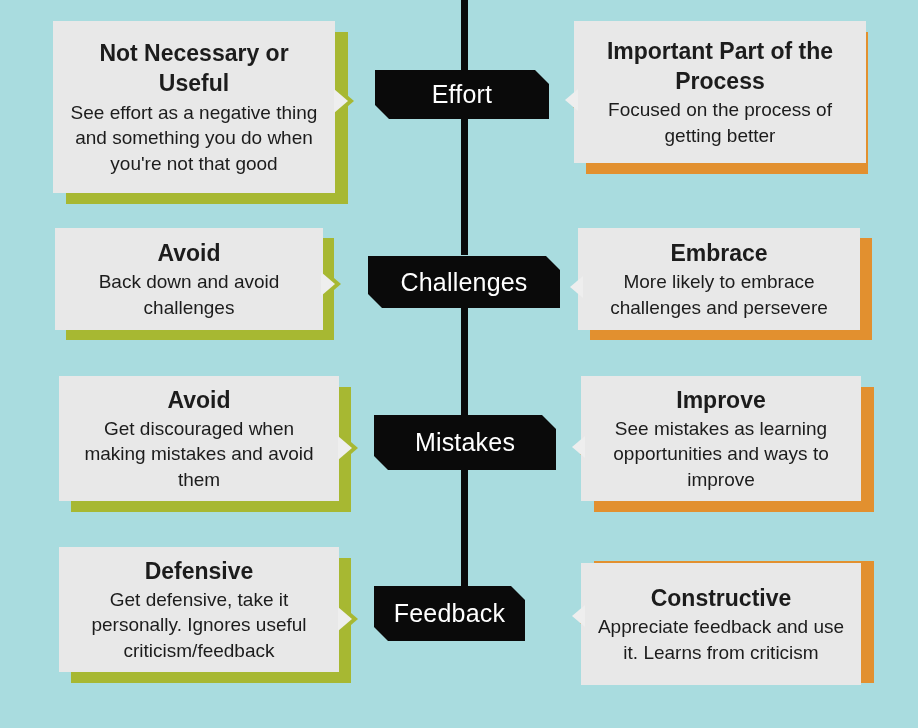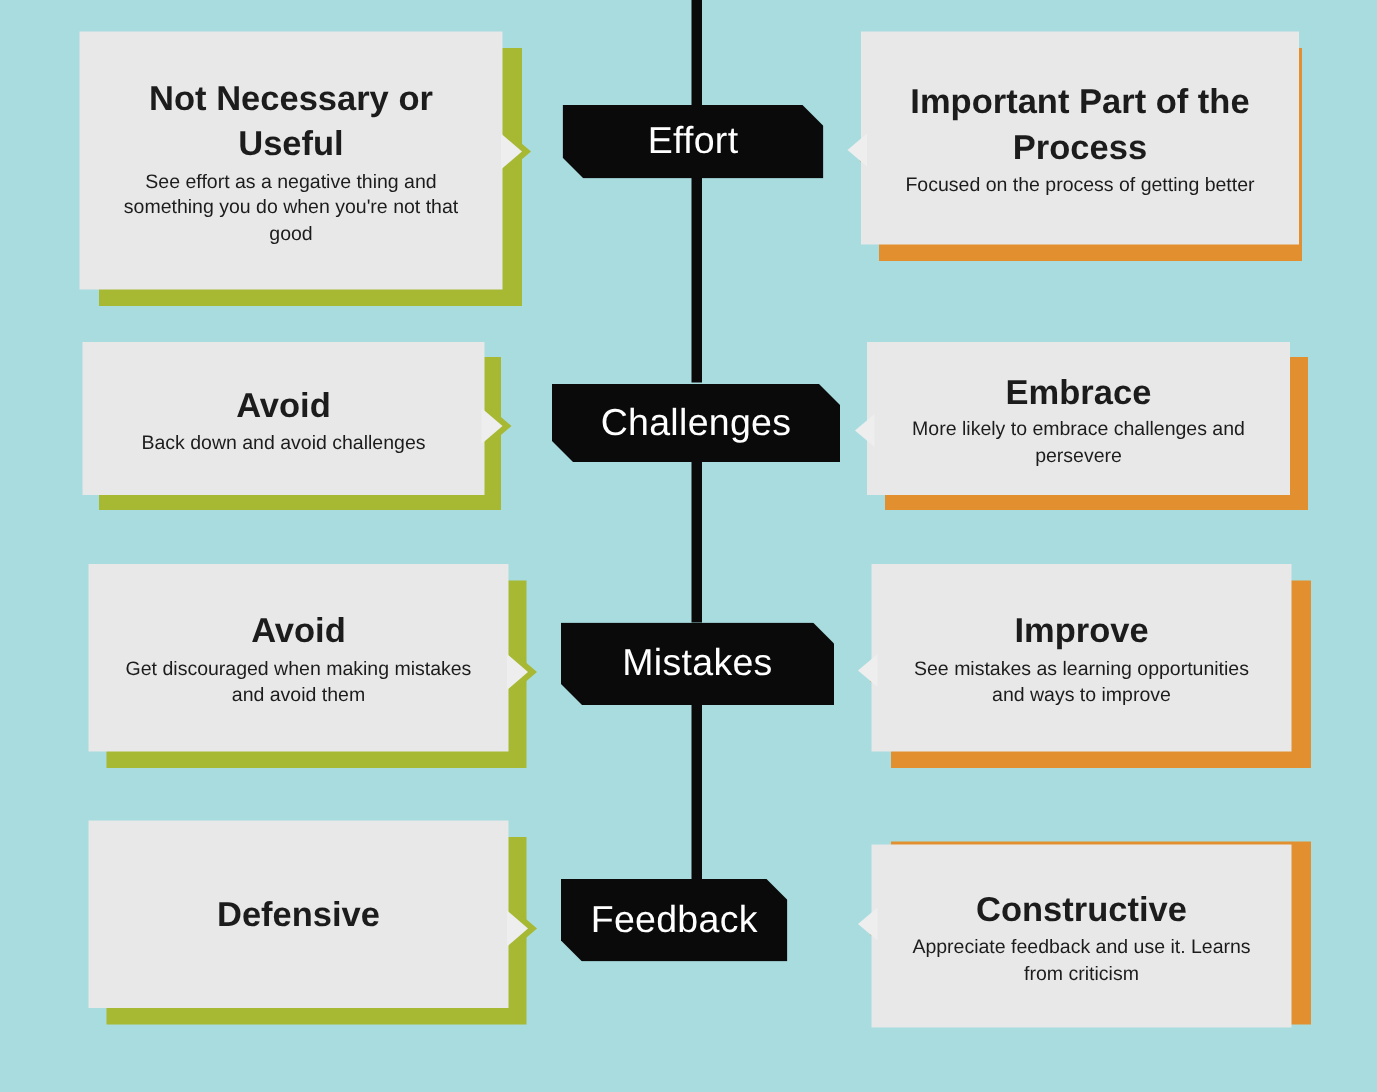--- a/index.html
+++ b/index.html
@@ -52,21 +52,21 @@
     color: #1c1c1c;
     z-index: 3;
   }
   .card .title {
     font-weight: bold;
     font-size: 23px;
     line-height: 1.32;
     margin-bottom: 1px;
   }
   .card .body {
-    font-size: 13px;
+    font-size: 19px;
     line-height: 1.34;
   }
 
   
   .shadow {
     position: absolute;
     z-index: 2;
   }
   .shadow-left  { background: #a7b832; }
   .shadow-right { background: #e2902f; }
@@ -192,20 +192,21 @@
       <span>Mistakes</span>
     </div>
   </div>
 
   <div class="row">
     <div class="shadow shadow-left" style="left:71px; top:558px; width:280px; height:125px;"></div>
     <div class="notch notch-left-shadow" style="left:344px; top:607px;"></div>
     <div class="notch notch-left-fill" style="left:338px; top:607px;"></div>
     <div class="card" style="left:59px; top:547px; width:280px; height:125px;">
       <div class="title">Defensive</div>
+      <div class="body">Get defensive, take it personally. Ignores useful criticism/feedback</div>
     </div>
 
     <div class="shadow shadow-right" style="left:594px; top:561px; width:280px; height:122px;"></div>
     <div class="notch notch-right-shadow" style="left:580px; top:612px;"></div>
     <div class="notch notch-right-fill" style="left:572px; top:605px;"></div>
     <div class="card" style="left:581px; top:550px; width:280px; height:122px;margin-top:13px;">
       <div class="title">Constructive</div>
       <div class="body">Appreciate feedback and use it. Learns from criticism</div>
     </div>
 

